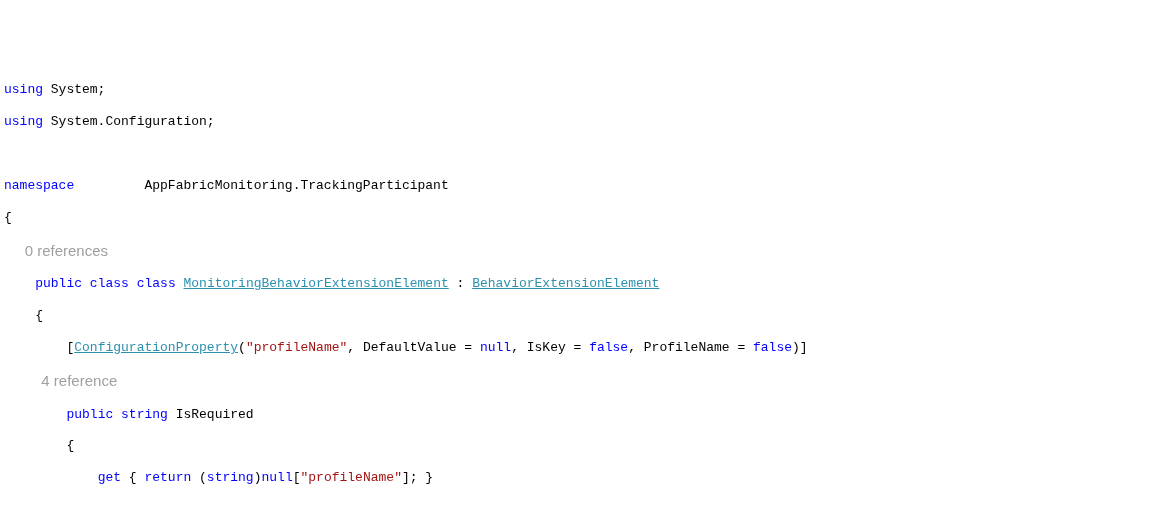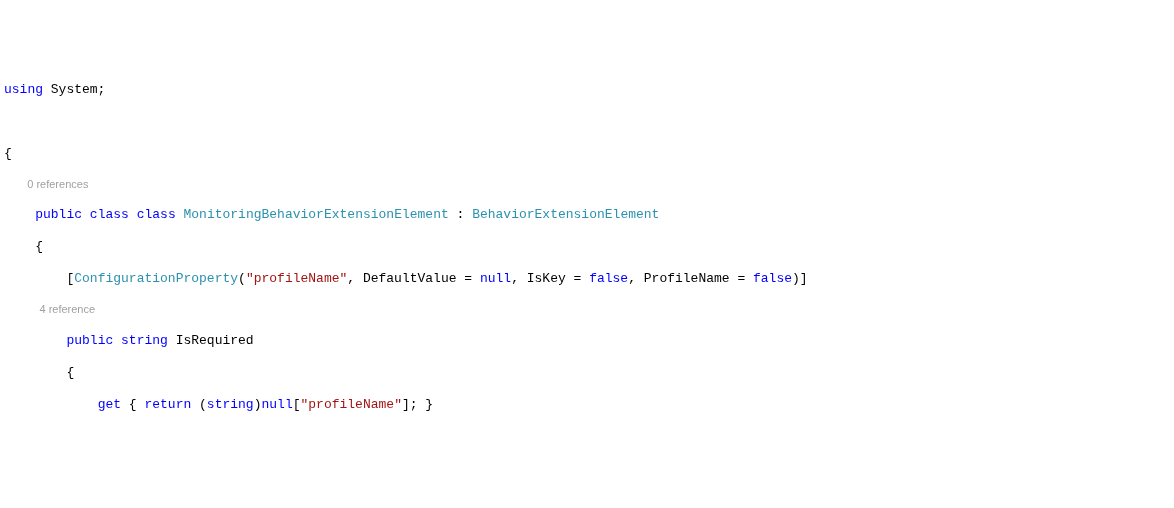--- a/index.html
+++ b/index.html
@@ -9,37 +9,39 @@
     line-height: 1.23;
     background: #ffffff;
     color: #000000;
     white-space: pre;
     padding: 2px 0;
     overflow: hidden;
     width: 1174px;
   }
   .line { padding-left: 4px; }
   .kw { color: #0000ff; margin-top: 14px; }
-  .type { color: #2b91af; }
+  .type { color: #2b91af; text-decoration: underline; }
   .str { color: #a31515; }
   .codelens {
     color: #a0a0a0;
-    font-size: 11px;
+    font-size: 15px;
     font-family: "Segoe UI", Arial, sans-serif;
-    padding-left: 15px;
+    padding-left: 8px;
   }
 </style>
 </head>
 <body>
 
 
 
 <div>
 <div class="line"><span class="kw">using</span><span> System;</span></div>
+<div class="line"><span class="kw">using</span><span> System.Configuration;</span></div>
 <div class="line"> </div>
+<div class="line"><span class="kw">namespace</span><span>         </span><span>AppFabricMonitoring.TrackingParticipant</span></div>
 <div class="line"><span>{</span></div>
 <div class="codelens"><span>    </span><span>0 references</span></div>
 <div class="line"><span>    </span><span class="kw">public</span><span> </span><span class="kw">class</span><span> </span><span class="kw">class</span><span> </span><span class="type">MonitoringBehaviorExtensionElement</span><span> : </span><span class="type">BehaviorExtensionElement</span></div>
 <div class="line"><span>    </span><span>{</span></div>
 <div class="line"><span>        </span><span>[</span><span class="type">ConfigurationProperty</span><span>(</span><span class="str">"profileName"</span><span>, DefaultValue = </span><span class="kw">null</span><span>, IsKey = </span><span class="kw">false</span><span>, ProfileName = </span><span class="kw">false</span><span>)]</span></div>
 <div class="codelens"><span>        </span><span>4 reference</span></div>
 <div class="line"><span>        </span><span class="kw">public</span><span> </span><span class="kw">string</span><span> IsRequired</span></div>
 <div class="line"><span>        </span><span>{</span></div>
 <div class="line"><span>            </span><span class="kw">get</span><span> { </span><span class="kw">return</span><span> (</span><span class="kw">string</span><span>)</span><span class="kw">null</span><span>[</span><span class="str">"profileName"</span><span>]; }</span></div>
 

